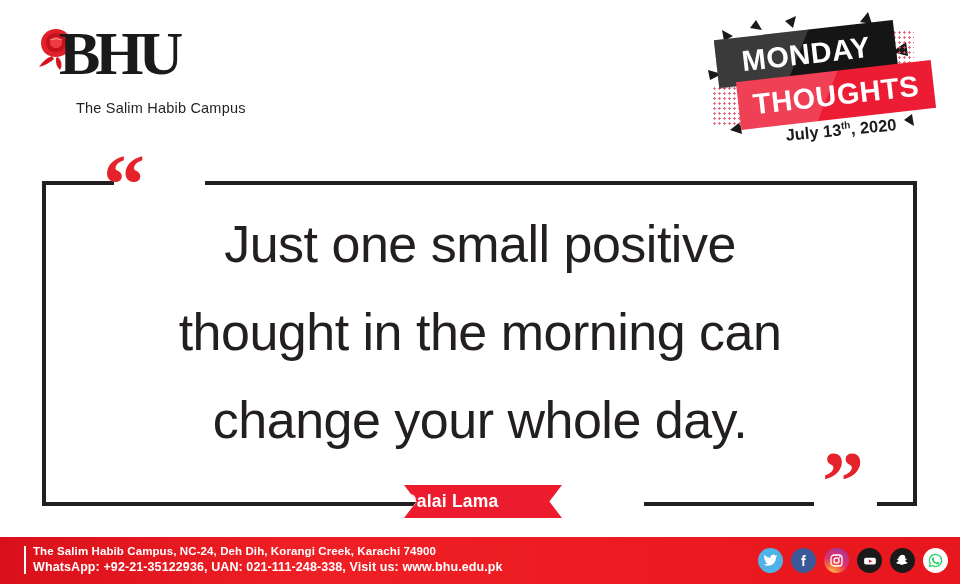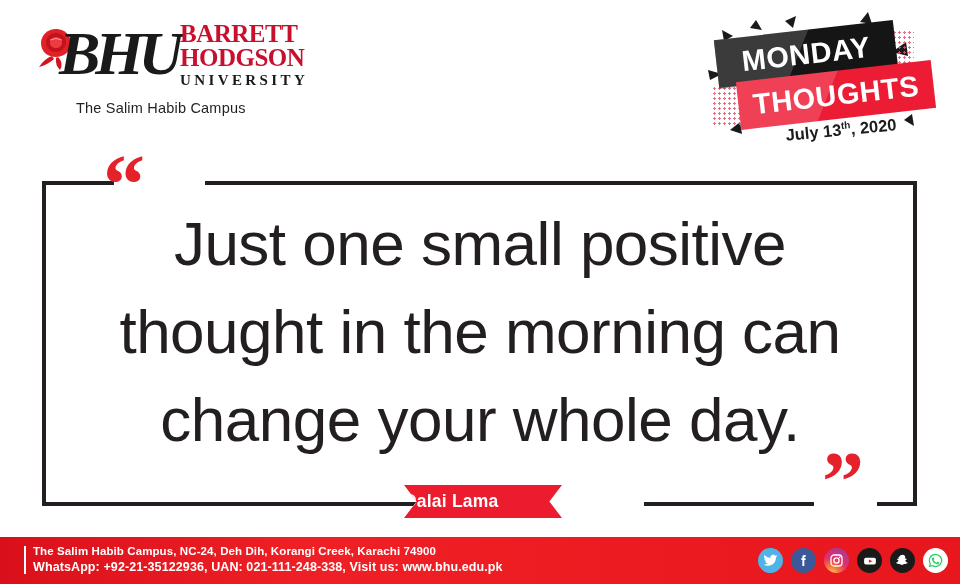--- a/index.html
+++ b/index.html
@@ -11,21 +11,21 @@
     position:relative;
   }
   .stage{position:absolute;left:0;top:0;width:960px;height:584px;background:#fff;overflow:hidden;}
 
   
   .logo-block{position:absolute;left:34px;top:18px;width:300px;height:100px;}
   .logo-row{position:absolute;left:0;top:0;width:300px;height:72px;}
   .rose{position:absolute;left:0px;top:8px;width:46px;height:46px;}
   .bhu-mark{position:absolute;left:25px;top:2px;width:120px;height:66px;
      font-family:"Liberation Serif", serif;font-weight:bold;font-size:62px;color:#1a1a1a;
-     letter-spacing:-5px;line-height:66px;font-style:italic;}
+     letter-spacing:-5px;line-height:66px;}
   .uni-name{position:absolute;left:146px;top:4px;width:160px;}
   .uni-l1,.uni-l2{font-family:"Liberation Serif", serif;font-weight:bold;color:#c8102e;
      font-size:25px;line-height:24px;letter-spacing:-0.5px;}
   .uni-l3{font-family:"Liberation Serif", serif;color:#1a1a1a;font-size:15px;line-height:20px;
      letter-spacing:3.4px;font-weight:600;}
   .campus-line{position:absolute;left:42px;top:82px;font-size:14.5px;color:#231f20;
      font-family:"Liberation Sans", sans-serif;letter-spacing:.2px;}
 
   
   .badge{position:absolute;left:700px;top:8px;width:250px;height:140px;}
@@ -60,21 +60,21 @@
   .bd-bot-b{left:602px;bottom:0;width:170px;height:4px;}
   .bd-bot-c{right:0;bottom:0;width:40px;height:4px;}
 
   .q-open{position:absolute;left:103px;top:155px;font-size:84px;color:#e52129;
     font-family:"Liberation Serif", serif;font-weight:bold;line-height:60px;letter-spacing:-2px;}
   .q-close{position:absolute;left:822px;top:452px;font-size:84px;color:#e52129;
     font-family:"Liberation Serif", serif;font-weight:bold;line-height:60px;letter-spacing:-2px;}
 
   .quote-text{position:absolute;left:60px;top:200px;width:840px;text-align:center;
     font-family:"Liberation Sans", sans-serif;font-weight:300;color:#231f20;
-    font-size:62px;line-height:88px;letter-spacing:-0.5px;}
+    font-size:52px;line-height:88px;letter-spacing:-0.5px;}
   .quote-text div{white-space:nowrap;}
 
   
   .ribbon{position:absolute;left:404px;top:485px;height:33px;width:158px;
     background:#ec1c2e;display:flex;align-items:center;
     color:#fff;font-size:17.5px;font-weight:bold;letter-spacing:.2px;
     font-family:"Liberation Sans", sans-serif;
     clip-path:polygon(0 0, 100% 0, 92% 50%, 100% 100%, 0 100%, 8% 50%);}
 
   
@@ -99,25 +99,20 @@
     <div class="logo-row">
       <svg class="rose" viewBox="0 0 46 46">
         <path d="M22 3 C30 3 37 9 37 17 C37 26 29 31 22 31 C14 31 7 26 7 17 C7 9 14 3 22 3 Z" fill="#e2202a"></path>
         <path d="M22 7 C28 7 32 11 32 16 C32 22 27 26 22 26 C16 26 12 22 12 16 C12 11 16 7 22 7 Z" fill="#c4121c"></path>
         <path d="M22 11 C26 11 28 14 28 17 C28 20 25 22 22 22 C19 22 16 20 16 17 C16 14 18 11 22 11 Z" fill="#ef3b3f"></path>
         <path d="M16 14 q6 -3 12 0" stroke="#fff" stroke-width="1" fill="none" opacity=".5"></path>
         <path d="M18 30 q-8 3 -13 11 q10 -3 15 -8 Z" fill="#d41420"></path>
         <path d="M24 31 q6 6 2 13 q-5 -5 -4 -12 Z" fill="#d41420"></path>
       </svg>
       <div class="bhu-mark">BHU</div>
-      <div class="uni-name">
-        <div class="uni-l1">BARRETT</div>
-        <div class="uni-l2">HODGSON</div>
-        <div class="uni-l3">UNIVERSITY</div>
-      </div>
     </div>
     <div class="campus-line">The Salim Habib Campus</div>
   </div>
 
   <div class="badge">
     <svg width="250" height="140" style="position:absolute;left:0;top:0;">
       <polygon points="56,12 62,22 50,20" fill="#1a1a1a"></polygon>
       <polygon points="22,22 33,28 24,33" fill="#1a1a1a"></polygon>
       <polygon points="96,8 93,20 85,13" fill="#1a1a1a"></polygon>
       <polygon points="168,4 160,14 172,16" fill="#1a1a1a"></polygon>

